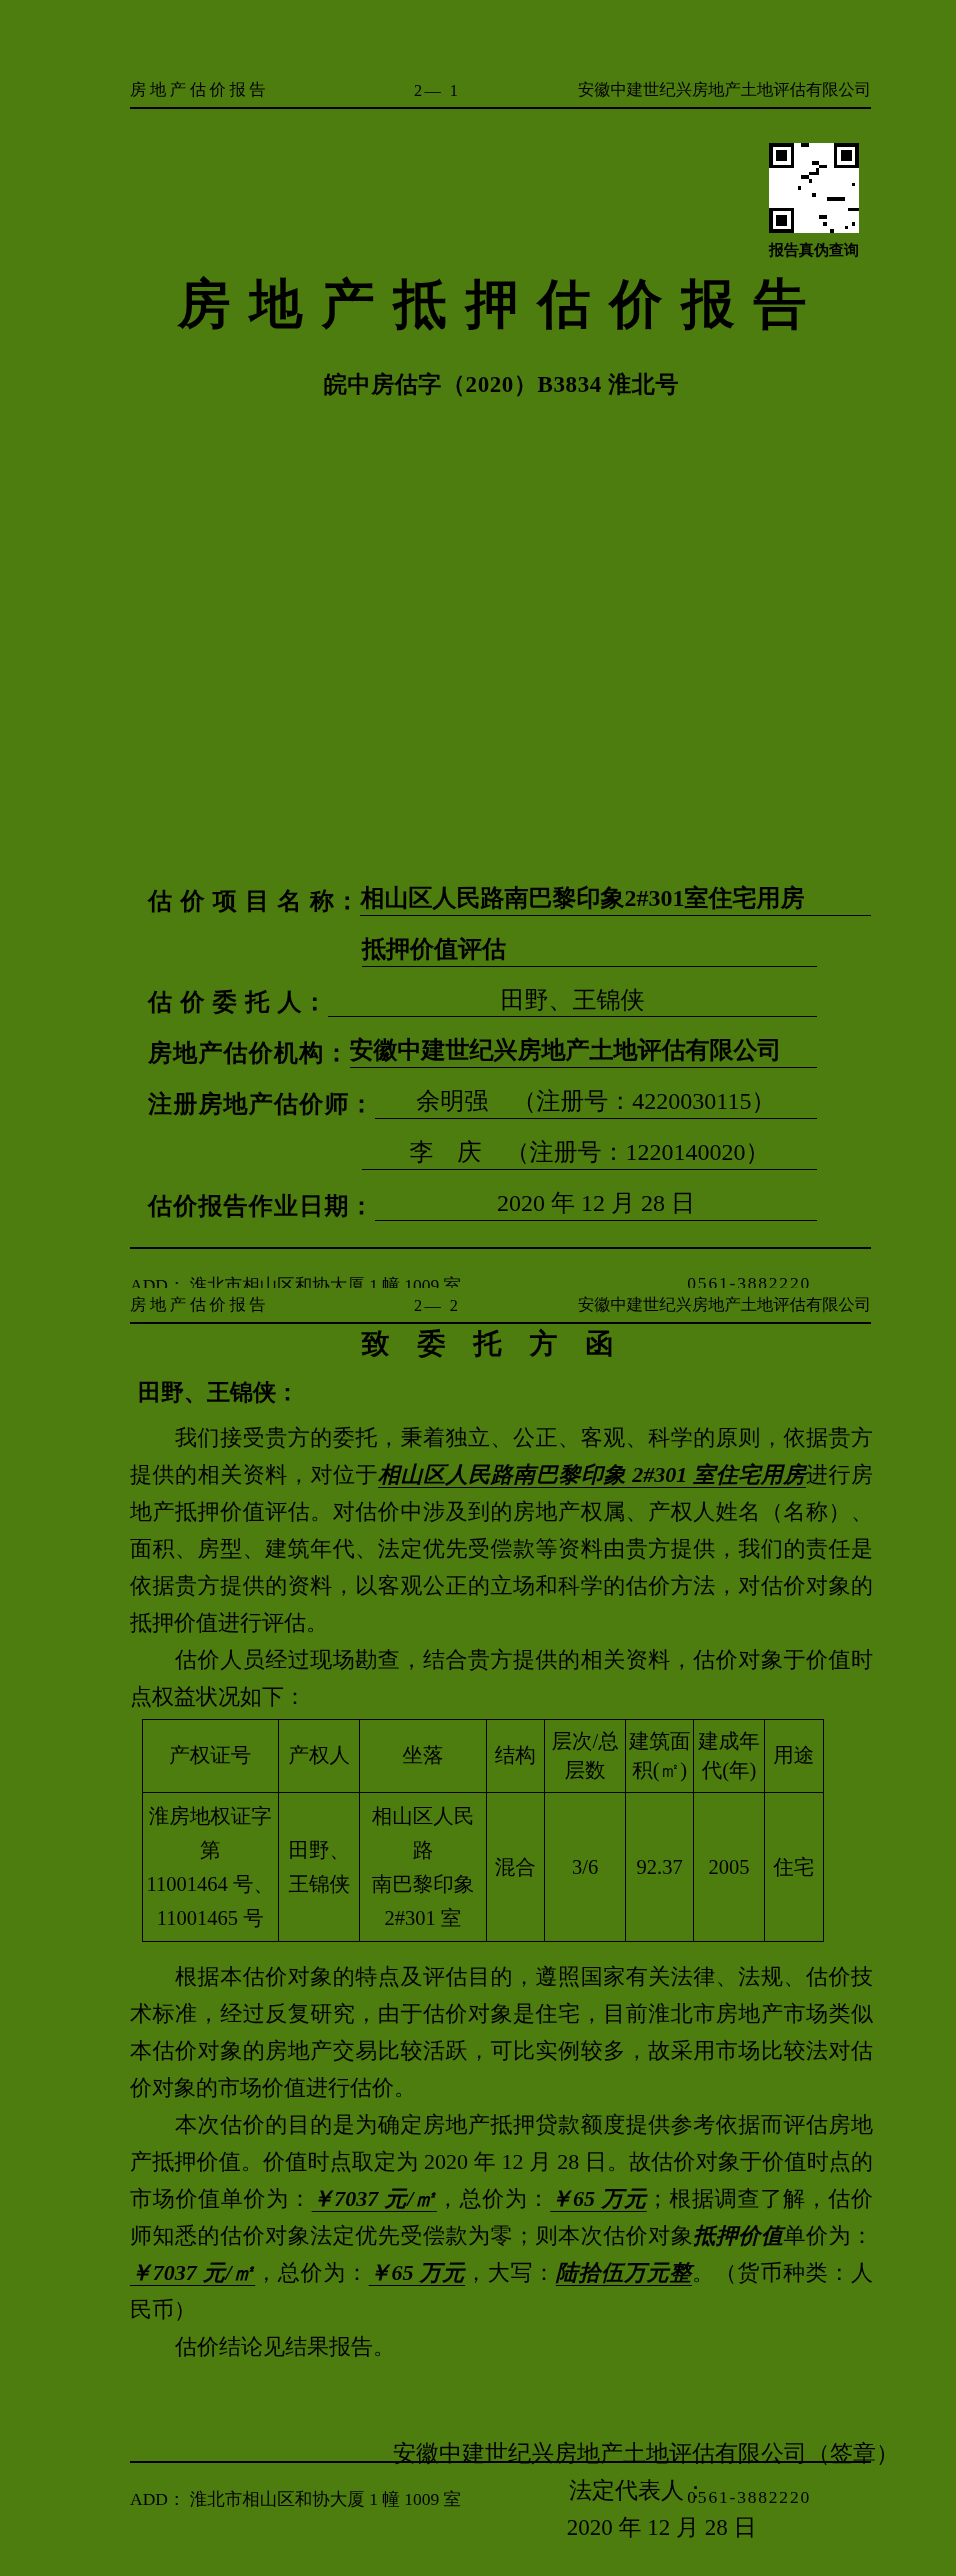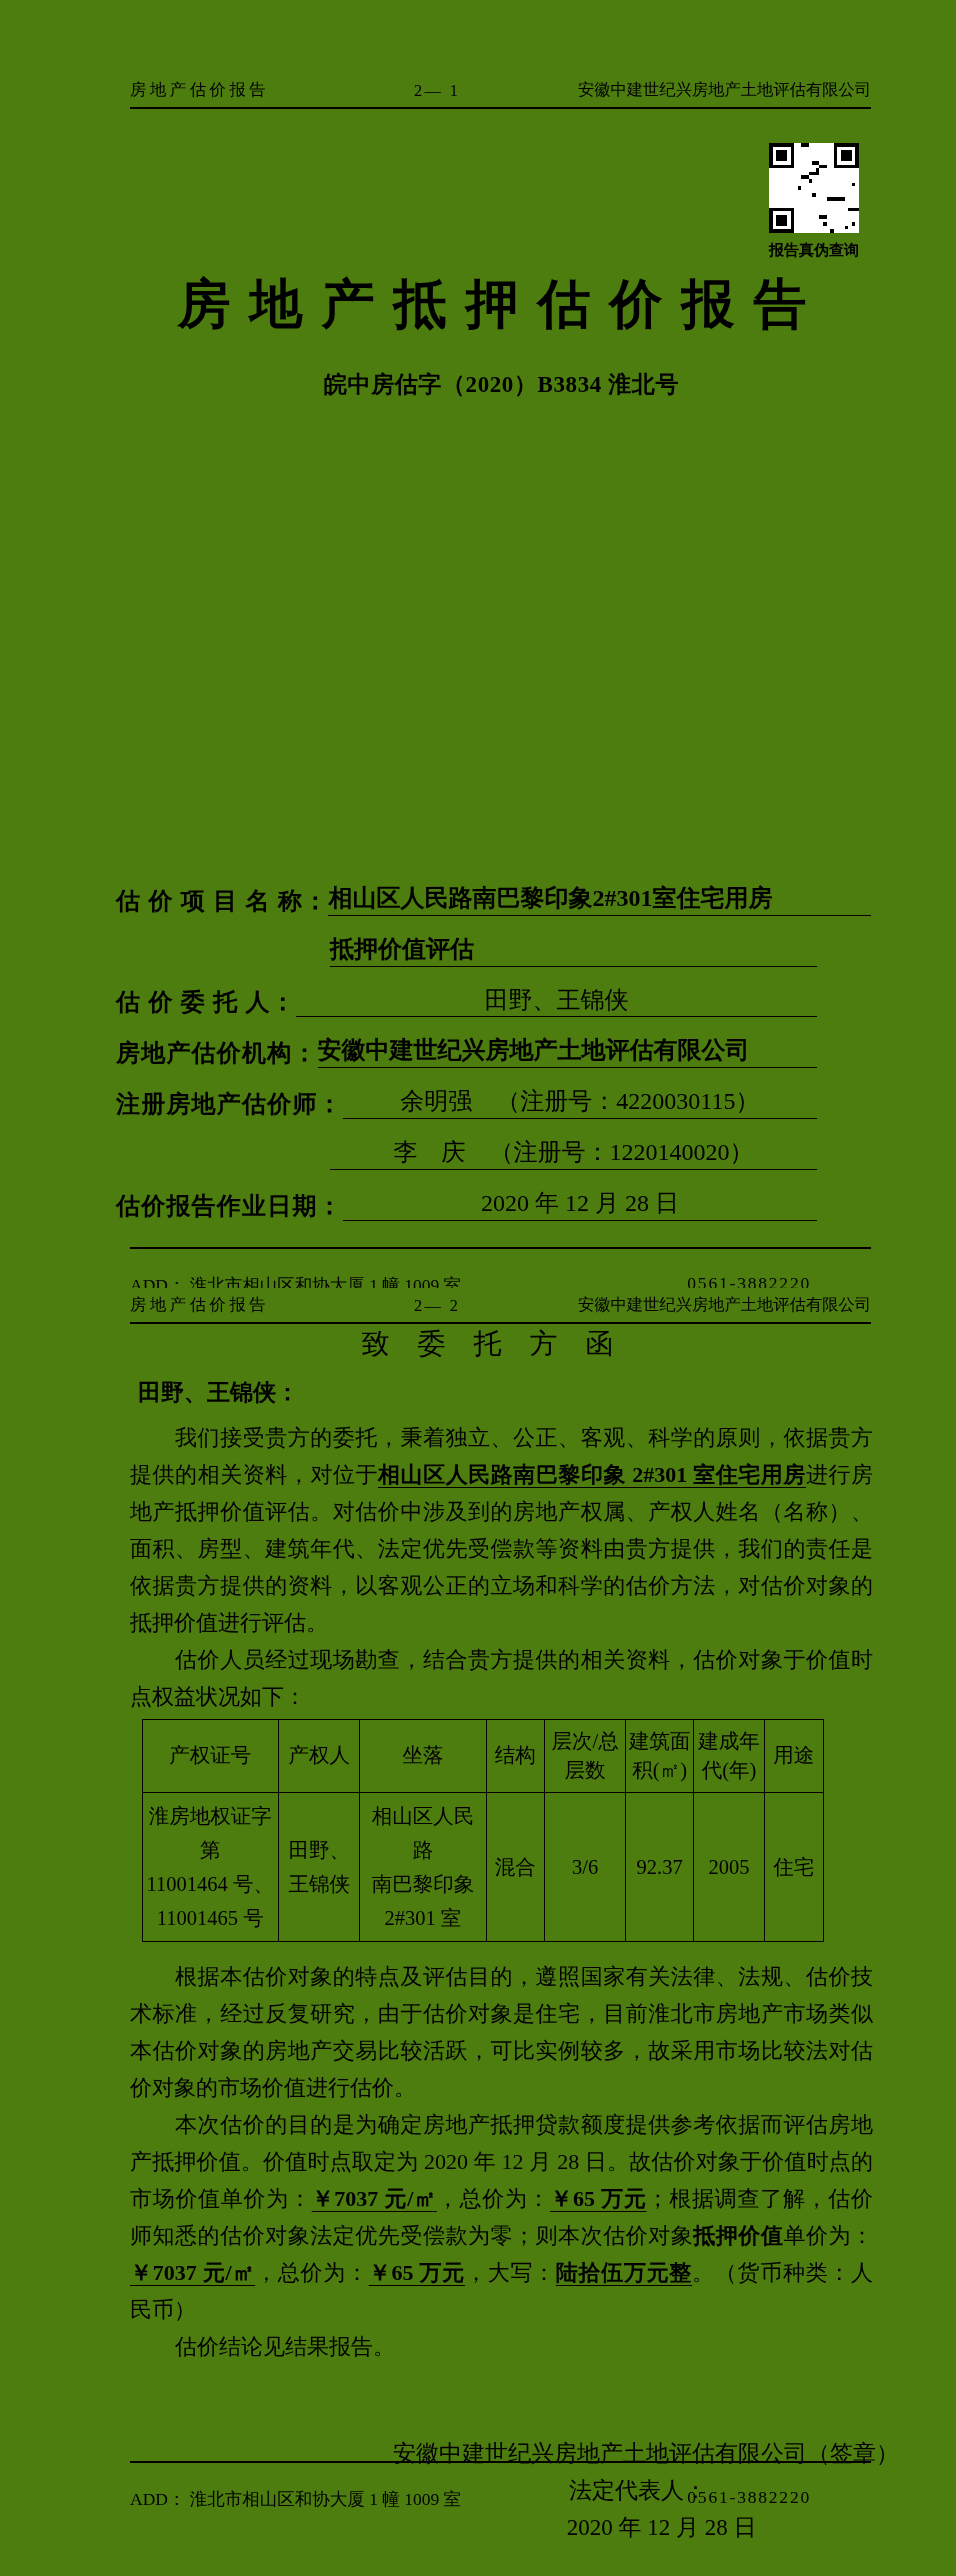--- a/index.html
+++ b/index.html
@@ -13,35 +13,35 @@
   .ph .hr{position:absolute;right:0;bottom:6px;letter-spacing:0px;}
   .pf{position:absolute;left:130px;right:86px;border-top:2.4px solid #000;padding-top:24px;display:flex;font-size:17.5px;}
   .pf .phone{margin-left:auto;margin-right:60px;letter-spacing:1.8px;}
 
   
   .qrblk{position:absolute;top:143px;right:98px;width:90px;text-align:right;font-family:Liberation Mono, monospace;}
   .qrblk svg{display:block;}
   .qrcap{margin-top:8.4px;font-size:15px;font-weight:bold;letter-spacing:0px;white-space:nowrap;}
   .title{position:absolute;top:269px;left:130px;width:743px;text-align:center;font-size:53px;font-weight:bold;letter-spacing:19px;white-space:nowrap;}
   .subtitle{position:absolute;top:369px;left:130px;width:743px;text-align:center;font-size:23px;font-weight:bold;letter-spacing:0.6px;white-space:nowrap;}
-  .form{position:absolute;top:884px;left:116px;right:86px;}
+  .form{position:absolute;top:884px;left:148px;right:86px;}
   .frow{display:flex;align-items:flex-end;margin-bottom:19px;}
   .flabel{font-size:24px;font-weight:bold;letter-spacing:1.2px;white-space:pre;line-height:29px;flex:0 0 auto;}
   .fspacer{flex:0 0 214px;}
   .fvalue{flex:1 1 auto;border-bottom:1.8px solid #000;font-size:24px;line-height:29px;padding-bottom:1.8px;white-space:nowrap;}
   .fvalue.center{text-align:center;}
   .fvalue.bold{font-weight:bold;}
   .fvalue.short{margin-right:54px;}
 
   
-  .ltitle{position:absolute;top:37px;left:130px;width:743px;text-align:center;font-size:28px;font-weight:normal;letter-spacing:28px;white-space:nowrap;}
+  .ltitle{position:absolute;top:37px;left:130px;width:743px;text-align:center;font-size:28px;font-weight:bold;letter-spacing:28px;white-space:nowrap;}
   .salut{position:absolute;top:89px;left:138px;font-size:23px;font-weight:bold;text-align:right;}
   .body2{position:absolute;top:131px;left:130px;width:743px;font-size:22px;line-height:37px;text-align:justify;}
   .body2 p{margin:0;text-indent:2.05em;}
-  .b{font-weight:bold;}
+  .b{font-weight:bold;font-style:italic;}
   .u{text-decoration:underline;text-underline-offset:4.8px;text-decoration-thickness:1.2px;}
   table.prop{border-collapse:collapse;width:682px;margin:3.6px 0 0 11.5px;border:1.8px solid #000;}
   table.prop th,table.prop td{border:1.2px solid #000;text-align:center;vertical-align:middle;white-space:pre-line;font-weight:normal;}
   table.prop th{font-size:20.5px;line-height:29px;padding:7.2px 1.2px;border-bottom:1.8px solid #000;}
   table.prop td{font-size:20.5px;line-height:34px;padding:6px 1.2px;}
   .p-after{margin-top:15.7px !important;}
   .sign{width:422px;margin:70px 58px 0 auto;font-size:23px;line-height:37px;text-align:center;}
   .sign div{white-space:nowrap;}
   .sign .l2{padding-left:68px;}
   .sign .l3{padding-left:115px;}

